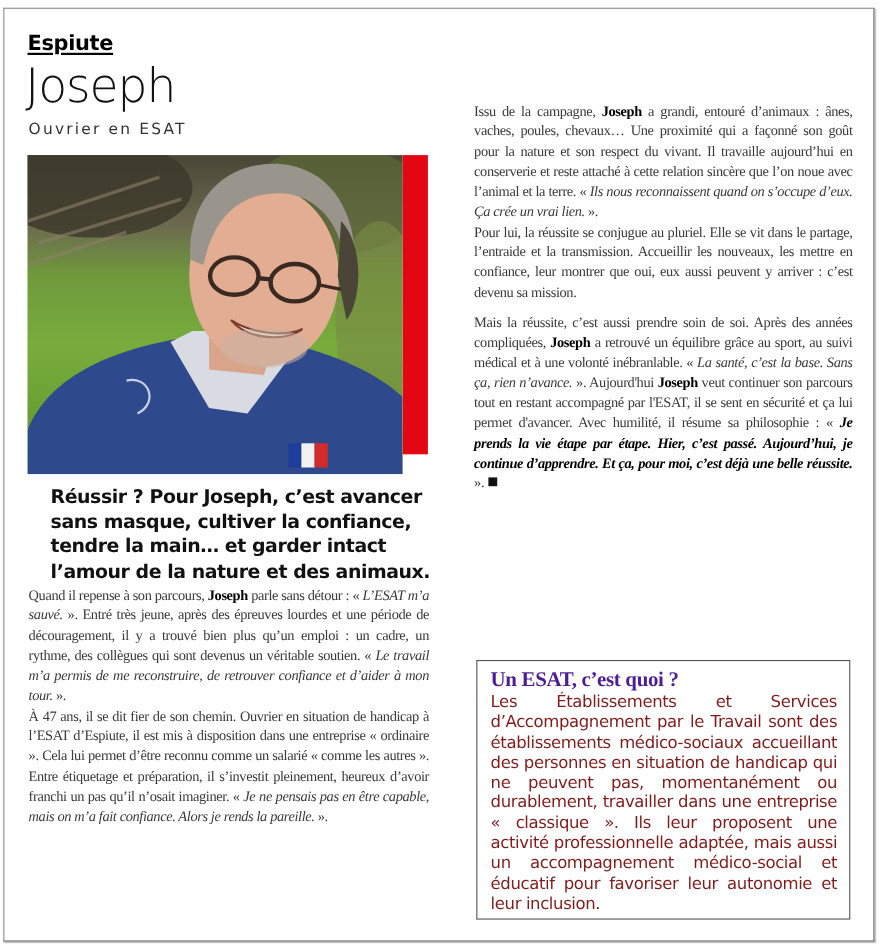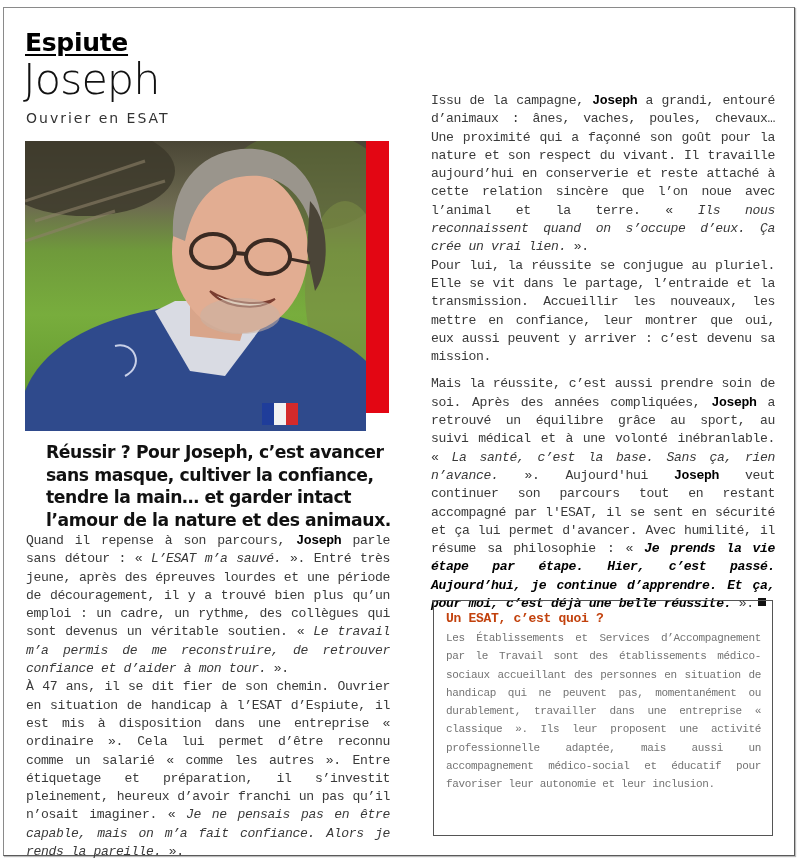--- a/index.html
+++ b/index.html
@@ -5,21 +5,21 @@
   * { box-sizing: border-box; margin: 0; padding: 0; }
   html, body { width: 800px; height: 862px; background: #ffffff; overflow: hidden; }
   body { font-family: "DejaVu Sans", sans-serif; color: #2a2a2a; position: relative; }
   .frame {
     position: absolute; left: 3px; top: 7px; width: 792px; height: 849px;
     border: 1.5px solid #5a5a5a; border-left-color: #8a8a8a; border-top-color: #8a8a8a;
     box-shadow: 1px 1px 1px #bbb;
   }
   .kicker {
     position: absolute; left: 25px; top: 28px;
-    font-family: "DejaVu Sans", sans-serif; font-weight: bold; font-size: 25px;
+    font-family: "DejaVu Sans", sans-serif; font-weight: bold; font-size: 19px;
     color: #000; text-decoration: underline; text-decoration-thickness: 2px;
     text-underline-offset: 3px; letter-spacing: -0.3px;
   }
   .name {
     position: absolute; left: 23px; top: 58px;
     font-family: "DejaVu Sans", sans-serif; font-weight: 200; font-size: 43px;
     color: #111; letter-spacing: -1px; line-height: 1;
     -webkit-text-stroke: 0; font-stretch: condensed;
   }
   .role {
@@ -32,42 +32,42 @@
     position: absolute; left: 0; top: 0; width: 341px; height: 290px; overflow: hidden;
     background: linear-gradient(180deg, #4a4636 0%, #6d6a50 22%, #6f9a3b 38%, #78ad3d 60%, #6aa033 80%, #5a8a2e 100%);
   }
   .photo svg { position: absolute; left: 0; top: 0; }
   .lead {
     position: absolute; left: 26px; top: 441px; width: 370px;
     font-family: "DejaVu Sans", sans-serif; font-weight: bold; font-size: 17.2px;
     line-height: 22.5px; color: #111; letter-spacing: -0.4px; margin-left: 20px;
   }
   .col {
-    font-family: Liberation Mono, monospace; font-size: 13.1px; line-height: 18.3px;
+    font-family: Liberation Serif, serif; font-size: 13.1px; line-height: 18.3px;
     color: #3a3a3a; text-align: justify; letter-spacing: -0.35px;
     font-stretch: condensed;
   }
   .col p { margin: 0; }
   .col b { color: #000; }
   .col-left { position: absolute; left: 26px; top: 532px; width: 364px; }
   .col-right { position: absolute; left: 431px; top: 92px; width: 344px; }
   .gap { height: 9px; }
   .q-bold { font-weight: bold; font-style: italic; color: #000; }
   .end-square { display: inline-block; width: 8px; height: 8px; background: #111; margin-left: 4px; vertical-align: 1px; }
   .box {
     position: absolute; left: 433px; top: 600px; width: 340px; height: 236px;
     border: 1.5px solid #555; padding: 8px 11px 0 12px;
   }
   .box-title {
-    font-family: Liberation Mono, monospace; font-weight: bold; font-size: 13px;
-    color: #c2410c; line-height: 20px; letter-spacing: -0.3px;
+    font-family: Liberation Serif, serif; font-weight: bold; font-size: 19px;
+    color: #4c1d95; line-height: 20px; letter-spacing: -0.3px;
   }
   .box-body {
-    font-size: 11px; line-height: 18.3px; color: #737373;
-    text-align: justify; letter-spacing: -0.35px; font-family: Liberation Mono, monospace;
+    font-size: 15px; line-height: 18.3px; color: #7f1d1d;
+    text-align: justify; letter-spacing: -0.35px;
   }
 </style>
 </head>
 <body>
 
 <div class="frame"></div>
 
 <div class="kicker">Espiute</div>
 <div class="name">Joseph</div>
 <div class="role">Ouvrier en ESAT</div>

